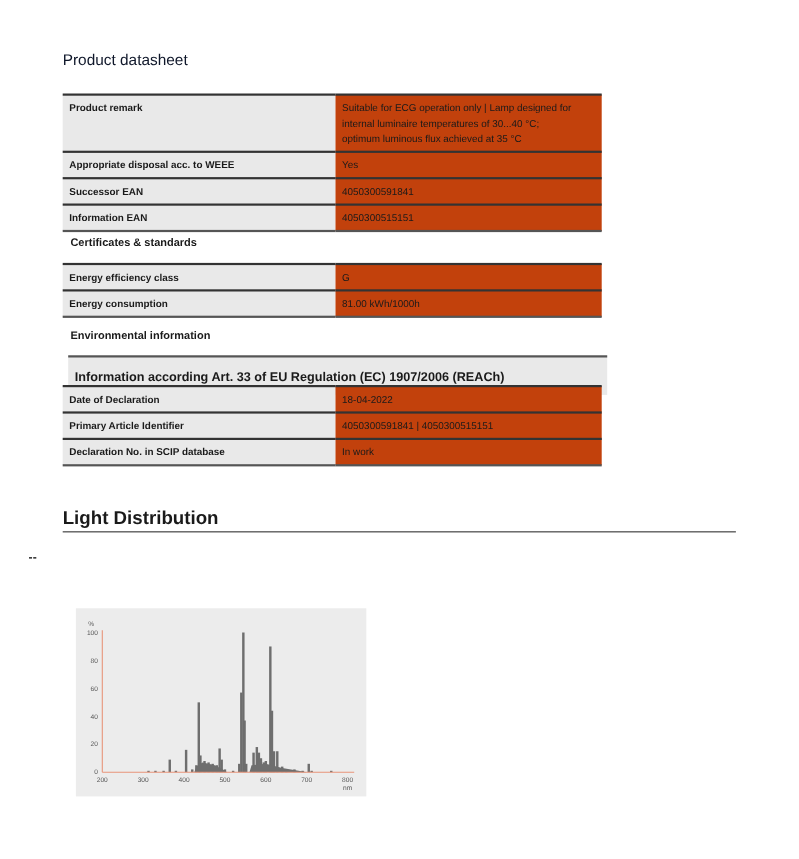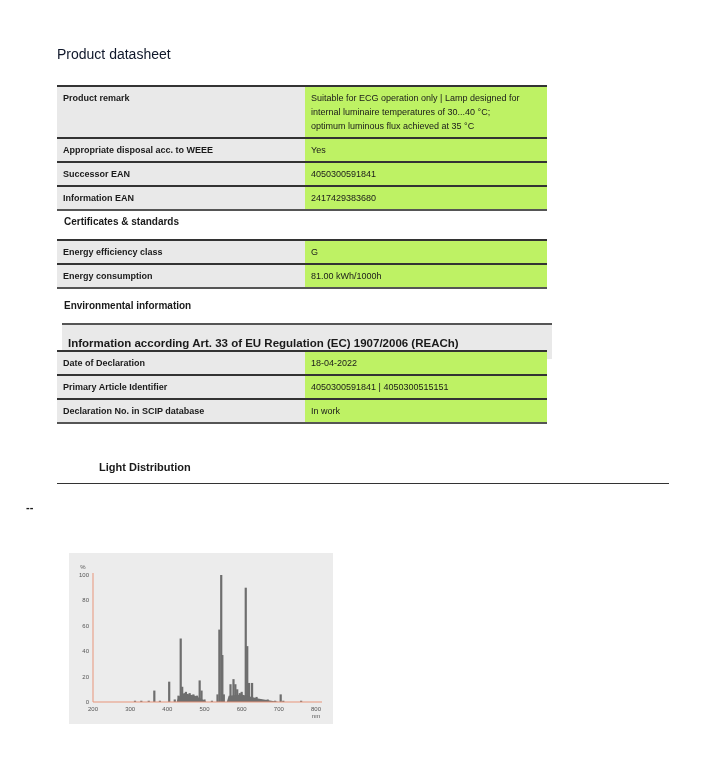--- a/index.html
+++ b/index.html
@@ -4,24 +4,24 @@
 <style>
   * { box-sizing: border-box; margin: 0; padding: 0; }
   html, body { width: 726px; height: 781px; background: #ffffff; overflow: hidden; }
   body { position: relative; font-family: "Liberation Sans", "DejaVu Sans", sans-serif; color: #1a1a1a; }
   .page-title { position: absolute; left: 57px; top: 46px; font-size: 14px; color: #0f172a; letter-spacing: 0; }
   .tbl { position: absolute; left: 57px; width: 490px; border-collapse: collapse; font-size: 9px; }
   .tbl td { padding: 4px 6px 4px 6px; vertical-align: top; line-height: 14px; }
   .tbl tr { border-top: 2px solid #333; margin-left: 36px; }
   .tbl tr.last { border-bottom: 2px solid #555; }
   .tbl td.k { width: 248px; background: #e9e9e9; font-weight: bold; }
-  .tbl td.v { background: #bef264; }
+  .tbl td.v { background: #c2410c; }
   .sec { position: absolute; left: 64px; font-size: 10px; font-weight: bold; }
   .reach-head { position: absolute; left: 62px; top: 323px; width: 490px; height: 36px; background: #e9e9e9; border-top: 2px solid #555; font-size: 11.5px; font-weight: bold; padding: 12px 6px 0 6px; }
-  .ld-title { position: absolute; left: 57px; top: 461px; font-size: 11px; font-weight: bold; margin-left: 42px; }
+  .ld-title { position: absolute; left: 57px; top: 461px; font-size: 17px; font-weight: bold; }
   .ld-rule { position: absolute; left: 57px; top: 483px; width: 612px; height: 1px; background: #333; }
   .dash { position: absolute; left: 26px; top: 501px; font-size: 11px; font-weight: bold; }
   .chart { position: absolute; left: 69px; top: 553px; width: 264px; height: 171px; background: #ececec; }
   .chart svg { position: absolute; left: 0; top: 0; }
   .chart text { font-family: "Liberation Sans", sans-serif; font-size: 6px; fill: #555; }
 </style>
 </head>
 <body>
 
 <div class="page-title">Product datasheet</div>
@@ -39,21 +39,21 @@
   <tr>
     <td class="k">Appropriate disposal acc. to WEEE</td>
     <td class="v">Yes</td>
   </tr>
   <tr>
     <td class="k">Successor EAN</td>
     <td class="v">4050300591841</td>
   </tr>
   <tr class="last">
     <td class="k">Information EAN</td>
-    <td class="v">2417429383680</td>
+    <td class="v">4050300515151</td>
   </tr>
 </tbody>
   </table>
 
 <div class="sec" style="top:216px;">Certificates &amp; standards</div>
 
 <table class="tbl" style="top:239px;">
   <tbody>
       <tr>
     <td class="k">Energy efficiency class</td>

